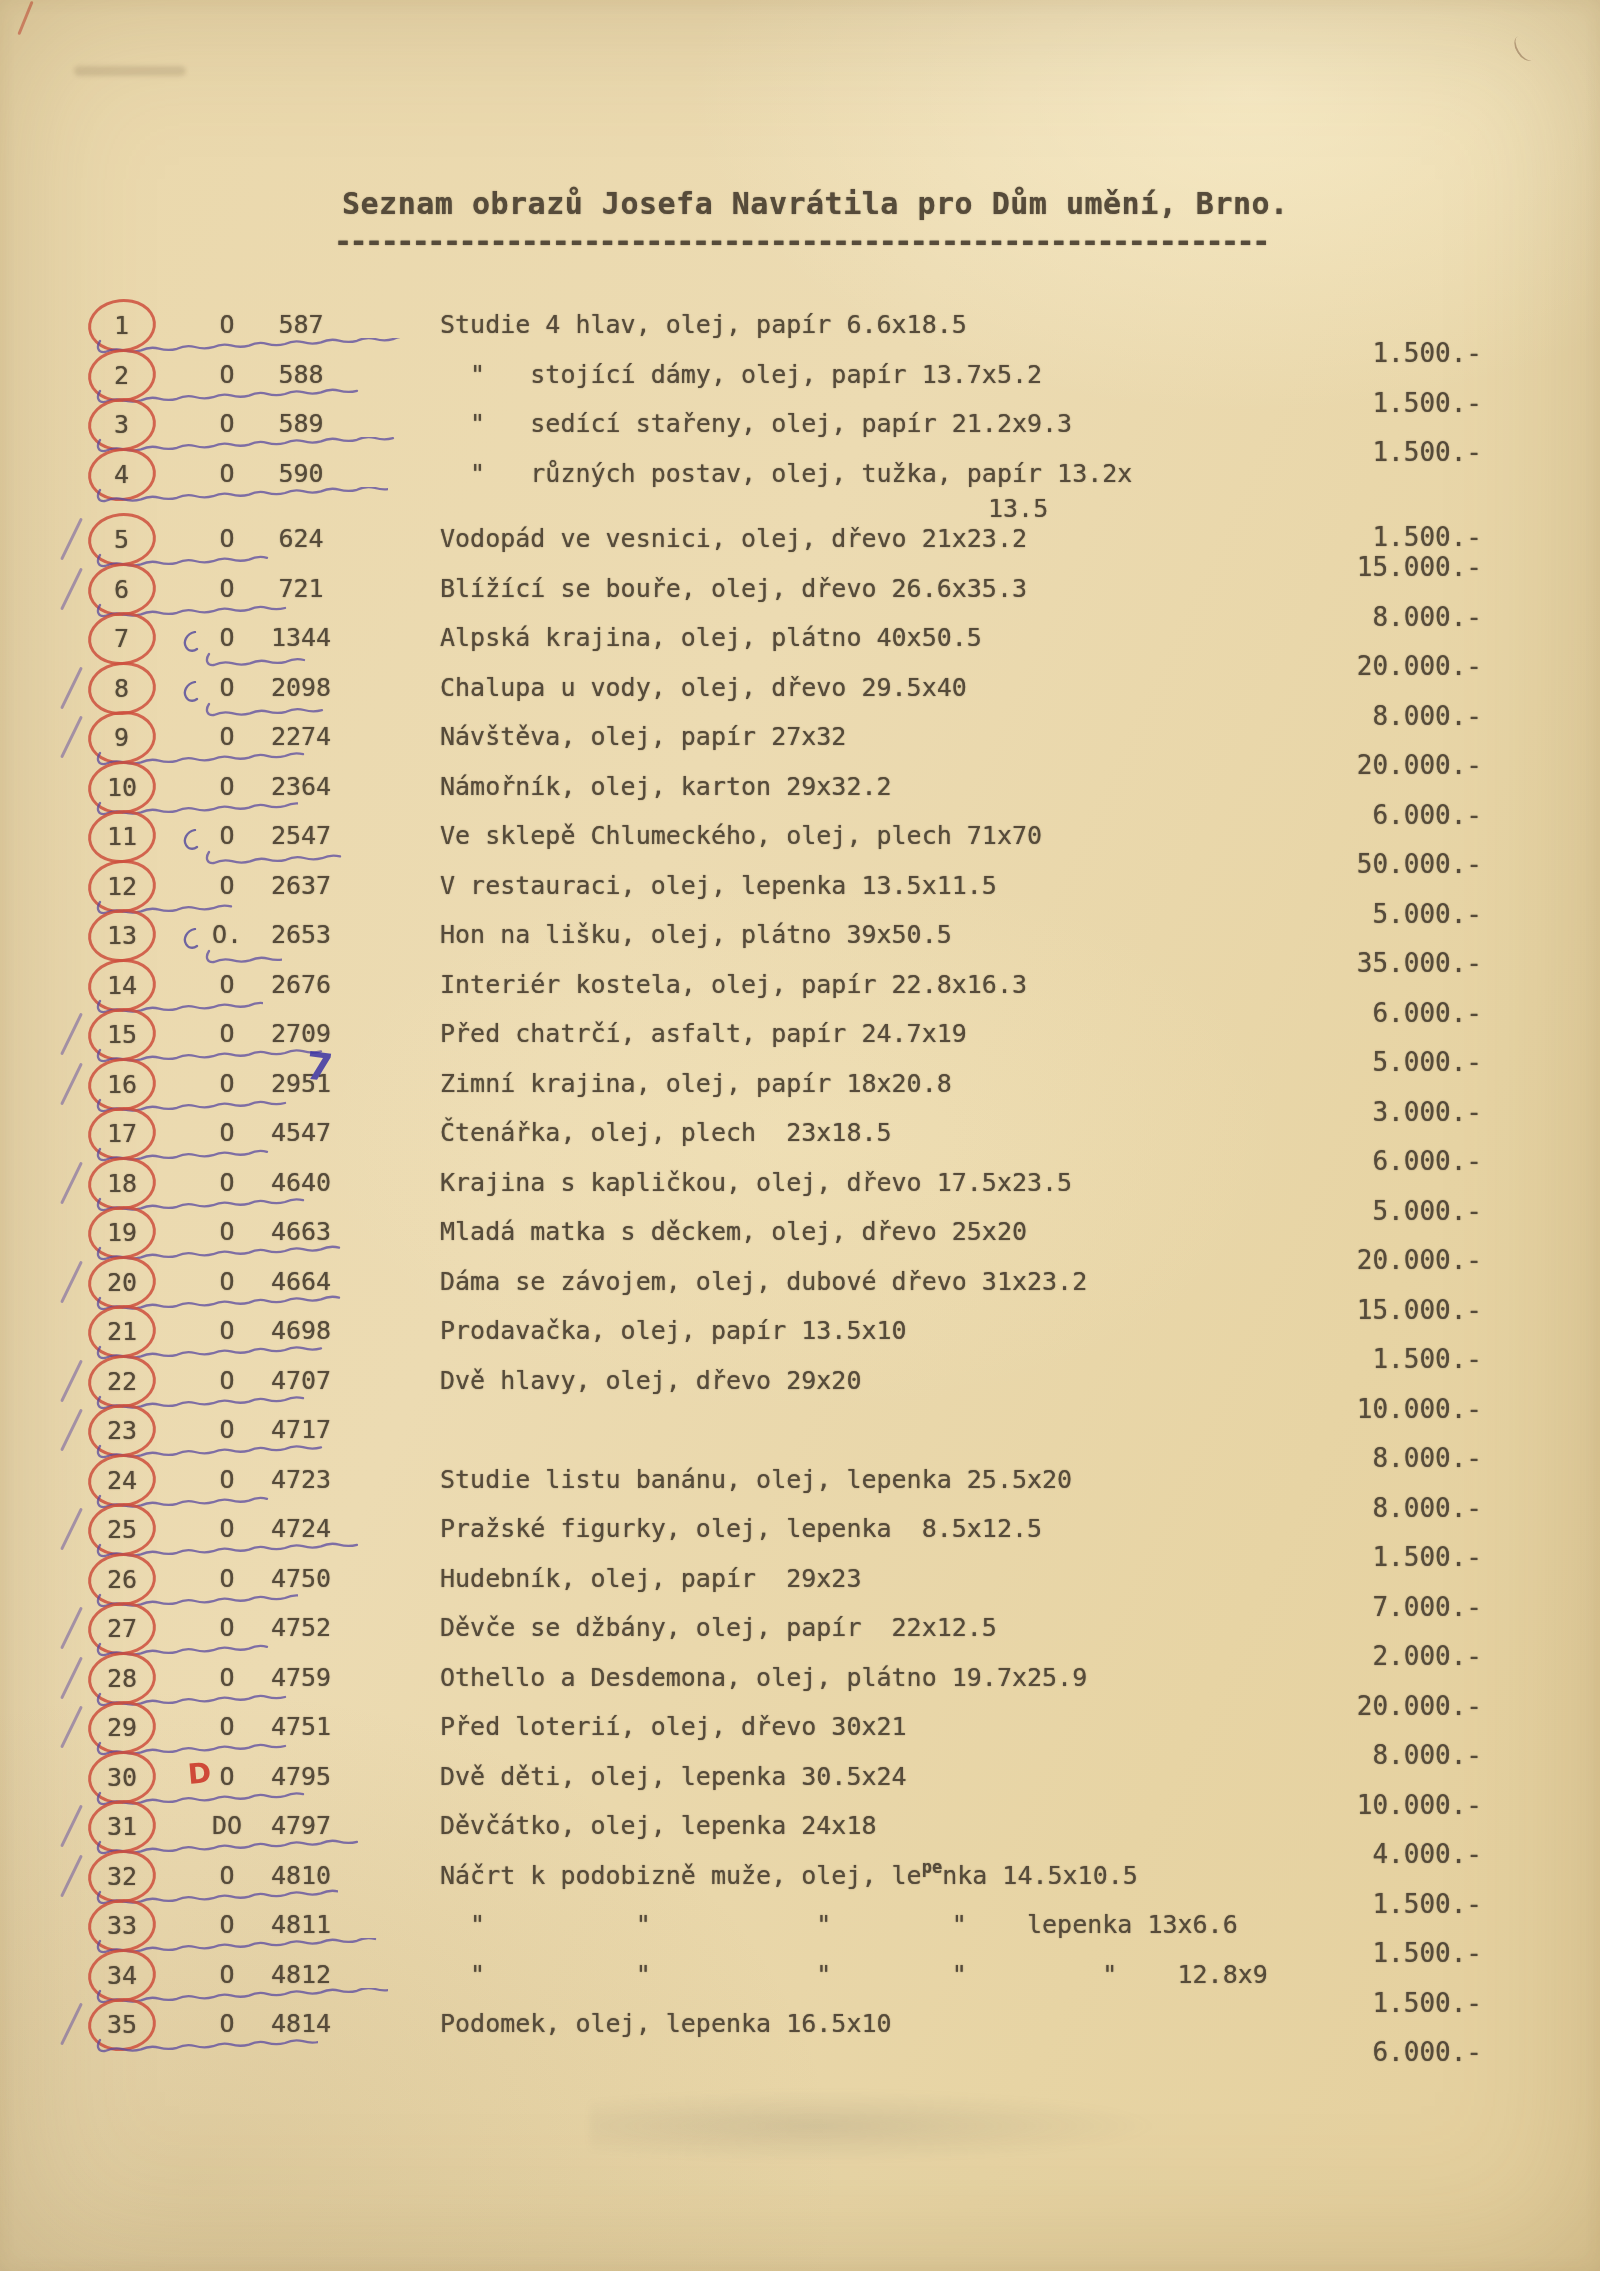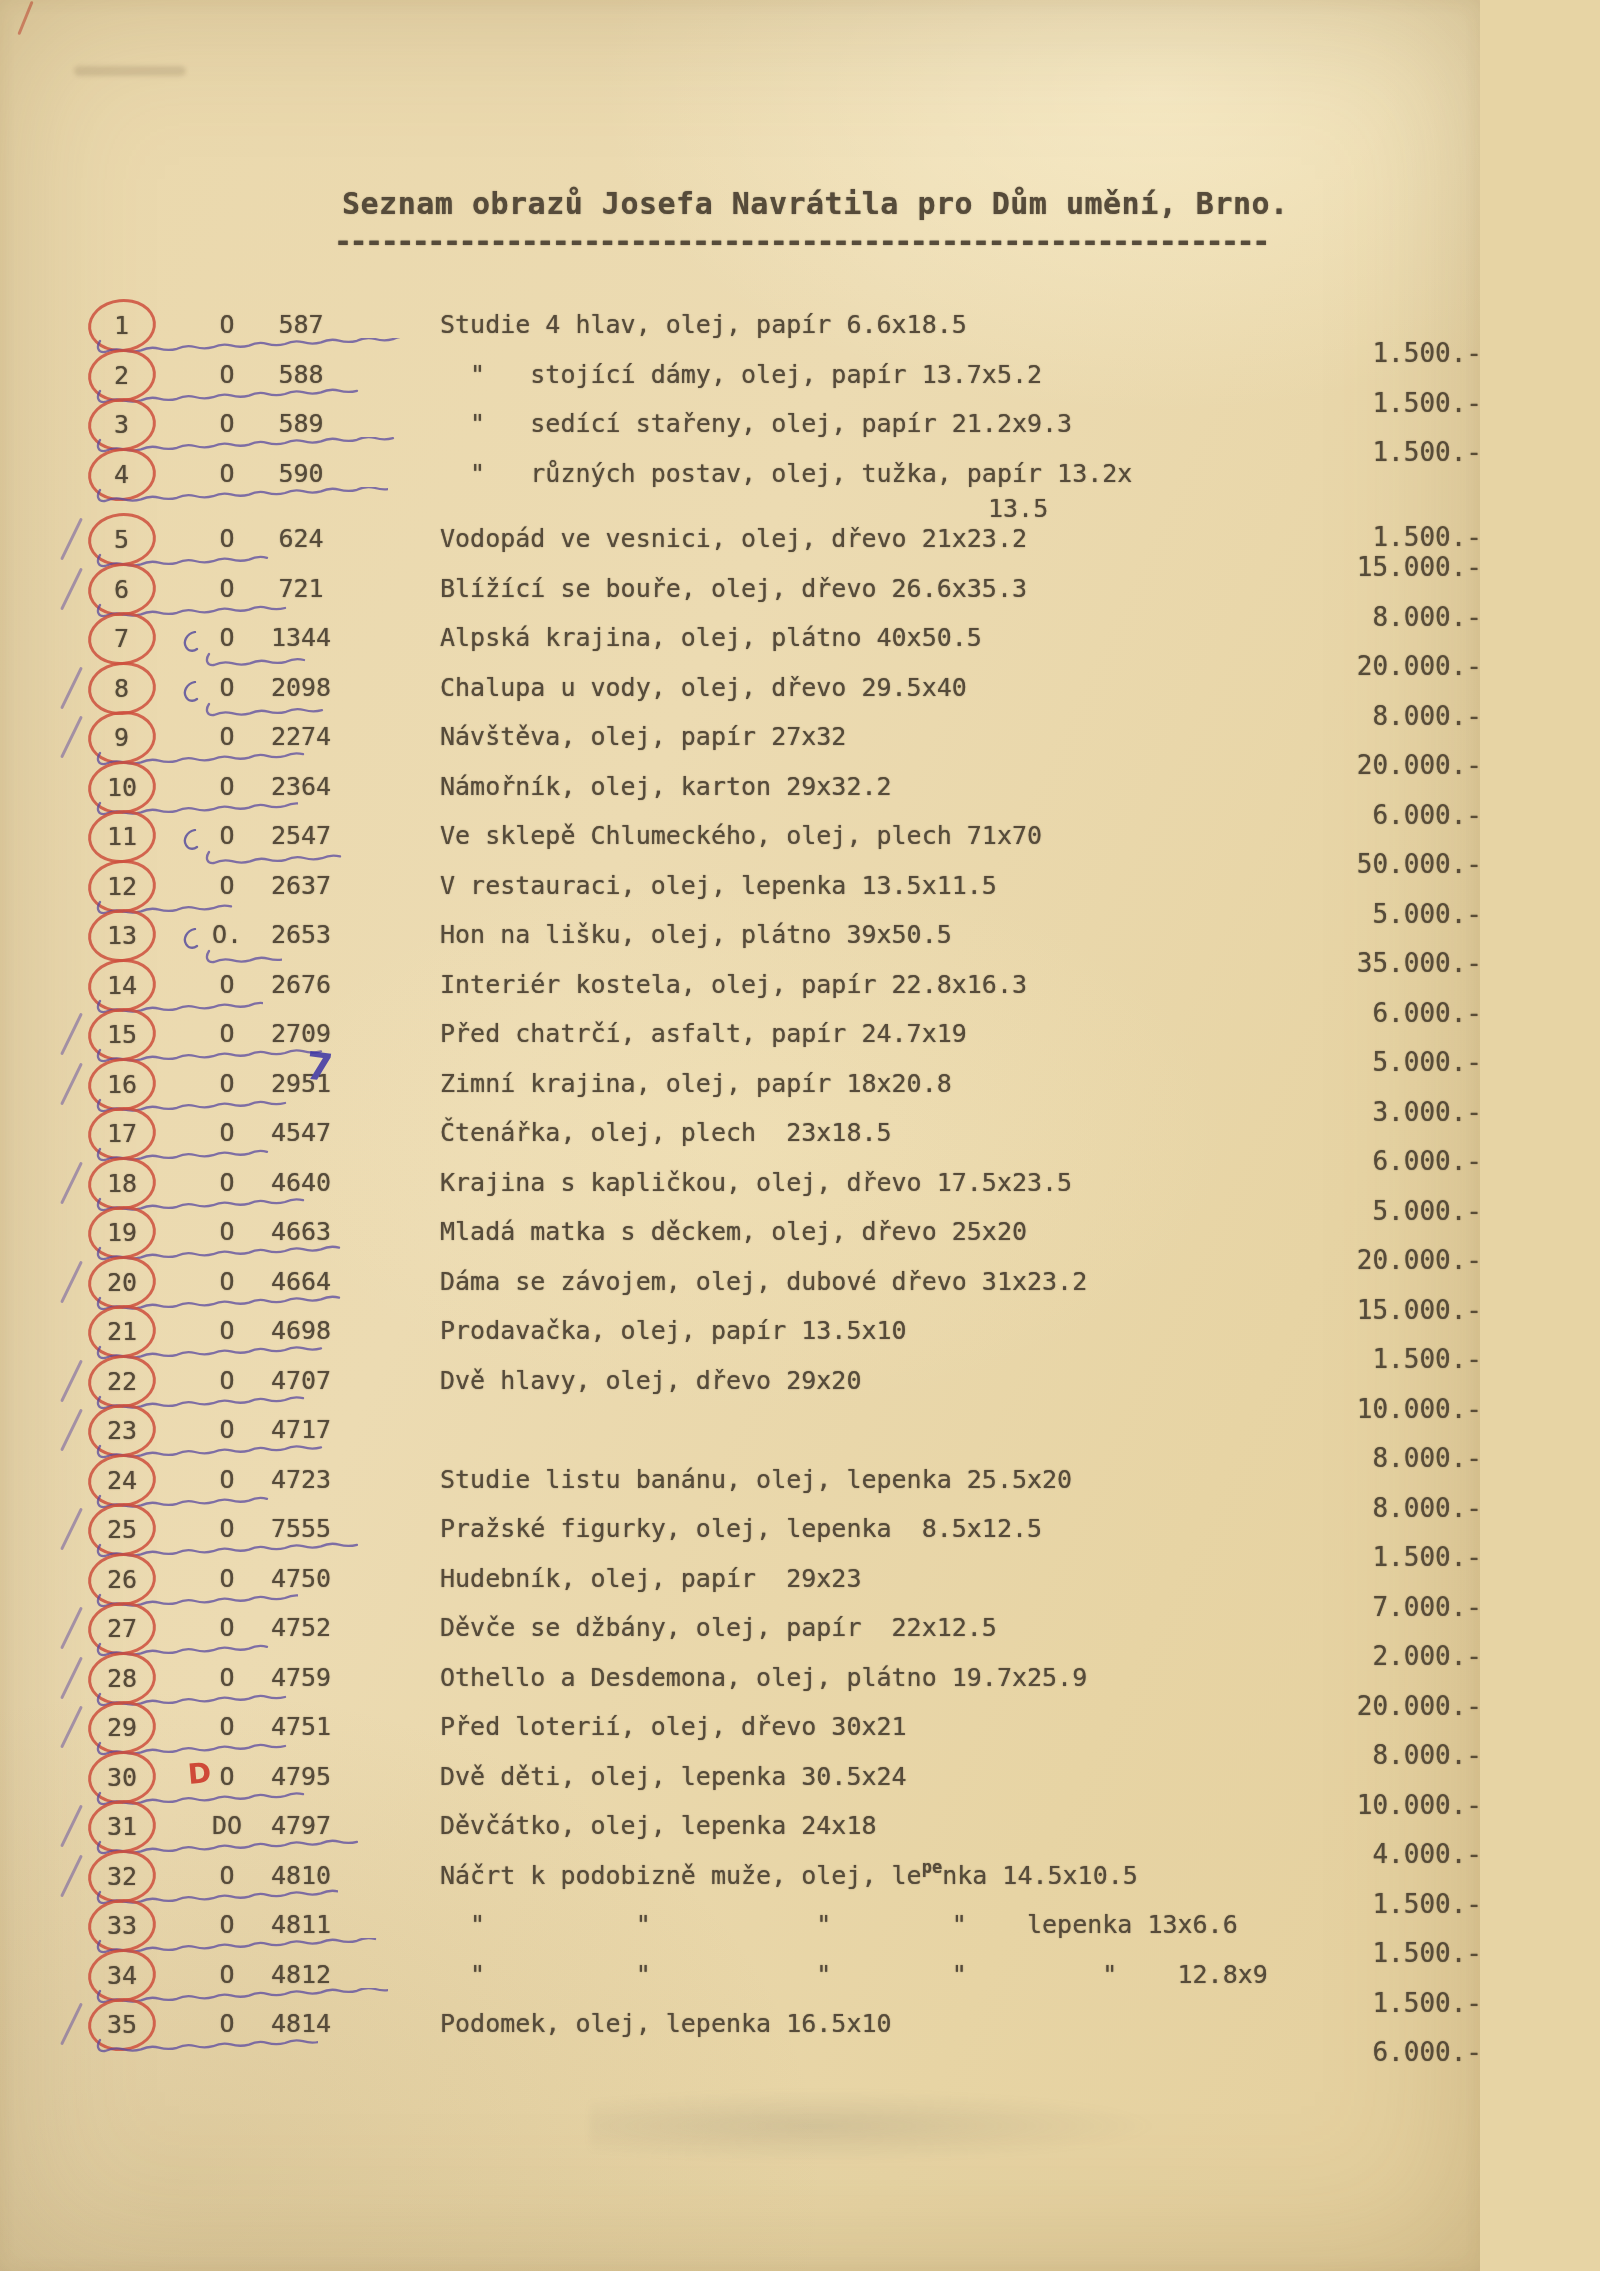--- a/index.html
+++ b/index.html
@@ -1,17 +1,17 @@
 <!DOCTYPE html>
 <html><head>
 <meta charset="utf-8">
 <style>
   html,body{margin:0;padding:0;}
   body{background:#e7d4a4;}
-  .page{position:relative;width:1480px;height:2271px;overflow:hidden;
+  .page{position:relative;width:1600px;height:2271px;overflow:hidden;
     font-family:"DejaVu Sans Mono","Liberation Mono",monospace;color:#564b3a;
     background:
       radial-gradient(ellipse 900px 520px at 78% 4%, rgba(255,246,214,.55), transparent 62%),
       radial-gradient(ellipse 1000px 760px at 12% 96%, rgba(150,120,60,.16), transparent 65%),
       radial-gradient(ellipse 700px 400px at 50% 50%, rgba(250,238,200,.25), transparent 70%),
       linear-gradient(115deg,#ead8ac,#ecdbb2 40%,#e7d4a4 75%,#e4cf9d);}
   .page::after{content:'';position:absolute;inset:0;pointer-events:none;
     box-shadow:inset 0 0 150px rgba(125,95,45,.26), inset 0 0 20px rgba(125,95,45,.10);}
   .typed{text-shadow:0 0 1.2px rgba(80,70,52,.8);filter:blur(.28px);}
   .title{position:absolute;left:342px;top:186px;font-size:30px;font-weight:bold;letter-spacing:.5px;white-space:pre;}
@@ -366,21 +366,21 @@
         <svg width="177" height="24" class="squig" style="left: 96px;">
           <path d="M4,3 C0,9 2,15 9,14 q9,-4.2 18,-1.8 q9,2.6 18,0.2 q9,-4.2 18,-1.8 q9,2.6 18,0.2 q9,-4.2 18,-1.8 q9,2.6 18,0.2 q9,-4.2 18,-1.8 q9,2.6 18,0.2 q9,-4.2 18,-1.8" fill="none" stroke="#5a4aa0" stroke-width="2.3" stroke-linecap="round" opacity="0.75"></path>
         </svg>
       </div>
       <div class="row typed" style="top: 1512px;">
         <span class="slash"></span>
         <span class="circ">
           <span class="no-txt">25</span>
         </span>
         <span class="cat">O</span>
-        <span class="inv">7555</span>
+        <span class="inv">4724</span>
         <span class="desc">Pražské figurky, olej, lepenka  8.5x12.5</span>
         <span class="price">1.500.-</span>
         <svg width="262" height="24" class="squig" style="left: 96px;">
           <path d="M4,3 C0,9 2,15 9,14 q9,-4.2 18,-1.8 q9,2.6 18,0.2 q9,-4.2 18,-1.8 q9,2.6 18,0.2 q9,-4.2 18,-1.8 q9,2.6 18,0.2 q9,-4.2 18,-1.8 q9,2.6 18,0.2 q9,-4.2 18,-1.8 q9,2.6 18,0.2 q9,-4.2 18,-1.8 q9,2.6 18,0.2 q9,-4.2 18,-1.8 q9,2.6 18,0.2" fill="none" stroke="#5a4aa0" stroke-width="2.3" stroke-linecap="round" opacity="0.75"></path>
         </svg>
       </div>
       <div class="row typed" style="top: 1561.5px;">
         <span class="circ">
           <span class="no-txt">26</span>
         </span>

